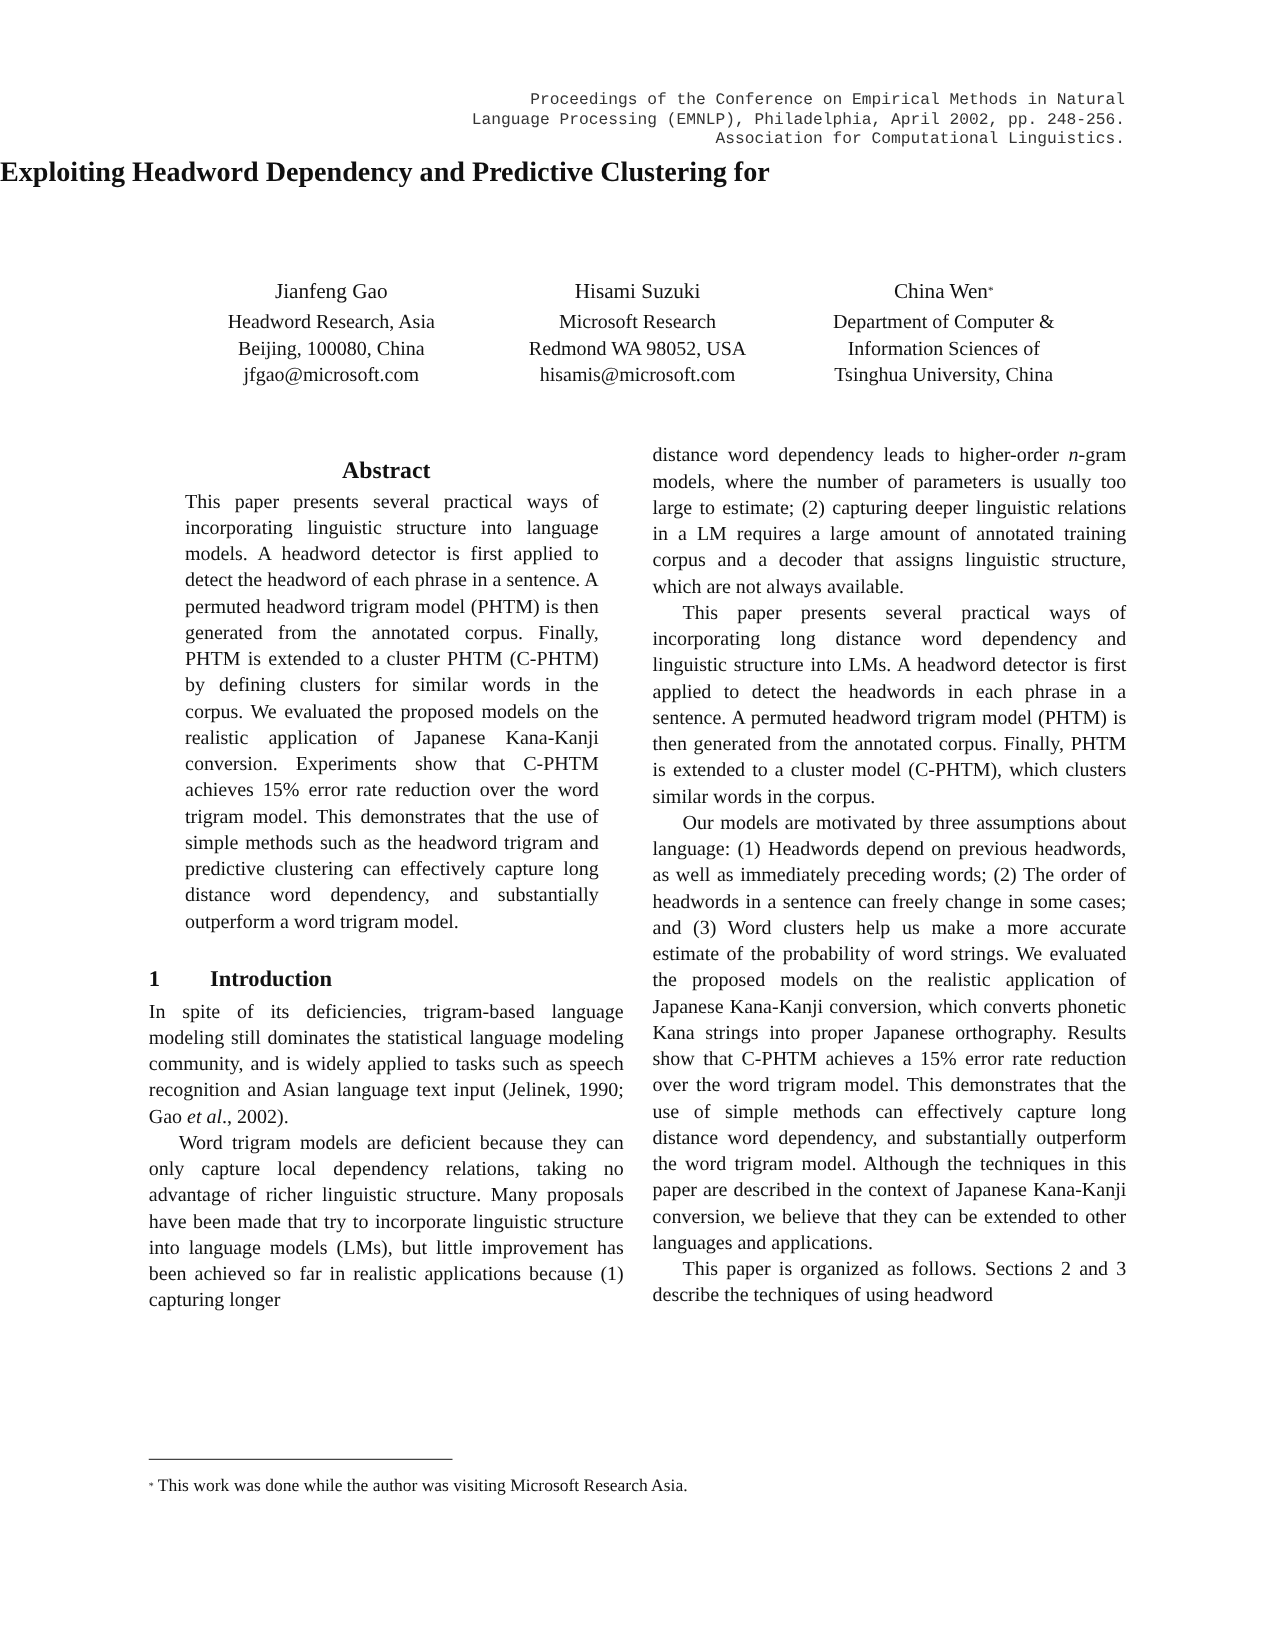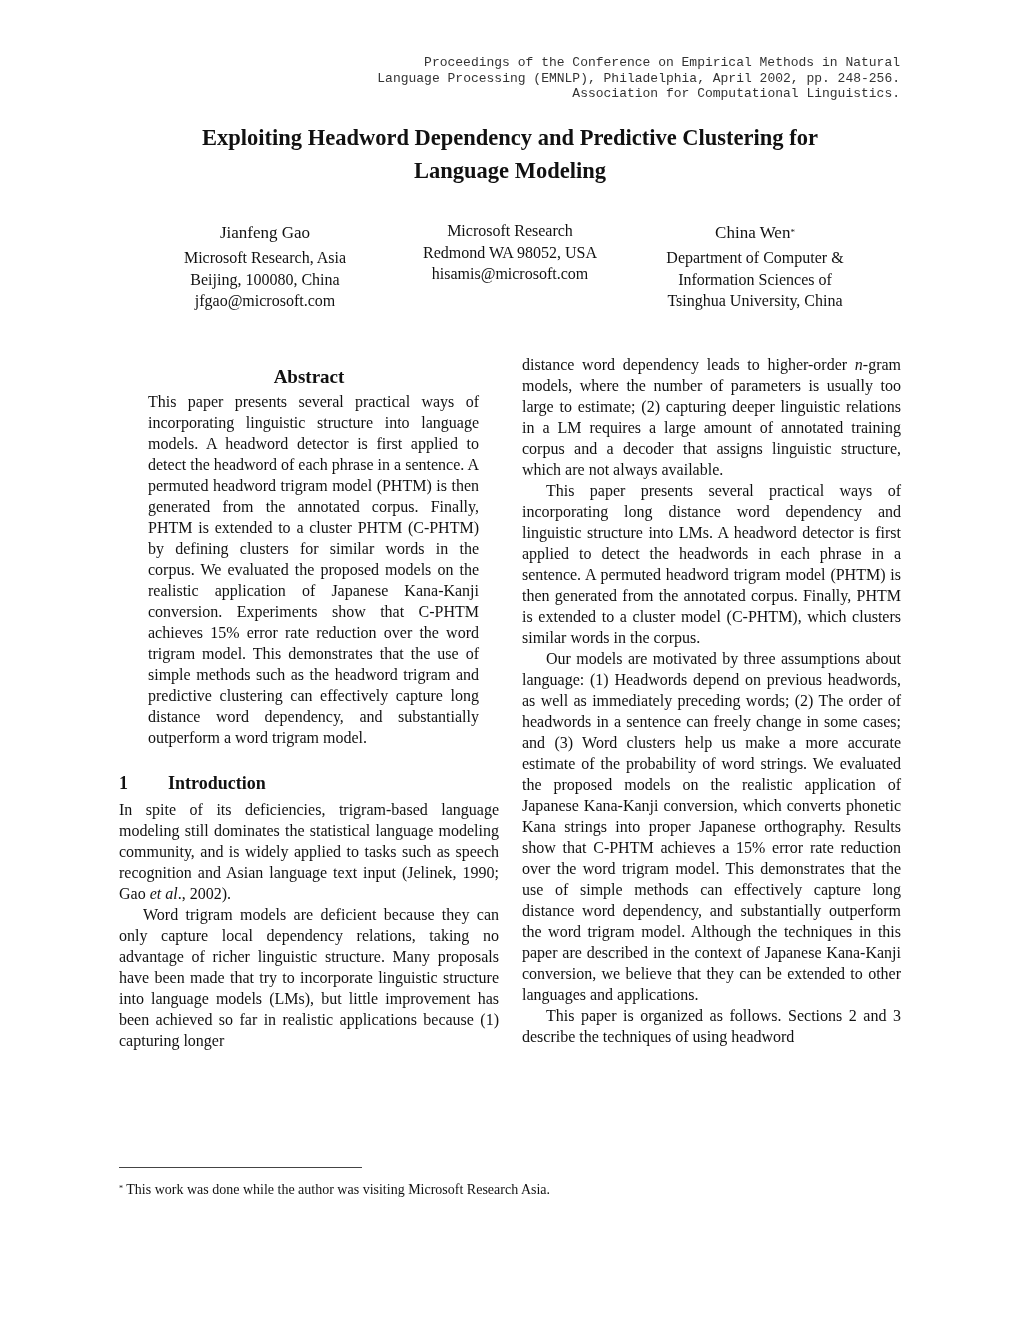--- a/index.html
+++ b/index.html
@@ -1,19 +1,19 @@
 <!DOCTYPE html>
 <html><head>
 <meta charset="utf-8">
 <style>
   html, body { margin: 0; padding: 0; background: #ffffff; }
   body { width: 1020px; height: 1320px; position: relative; overflow: hidden; color: #111; font-family: "Liberation Serif", serif; }
-  .header { position: absolute; top: 55px; right: 120px; width: 700px; text-align: right; font-family: "Liberation Mono", monospace; font-size: 13px; line-height: 15.5px; color: #333; }
+  .header { position: absolute; top: 72px; right: 120px; width: 700px; text-align: right; font-family: "Liberation Mono", monospace; font-size: 13px; line-height: 15.5px; color: #333; }
   .header div { white-space: nowrap; }
-  .title { position: absolute; top: 121px; left: 0; width: 1020px; text-align: center; font-weight: bold; font-size: 22.5px; line-height: 33px; }
+  .title { position: absolute; top: 121px; left: 0; width: 1020px; font-weight: bold; font-size: 22.5px; line-height: 33px; }
   .authors { position: absolute; top: 220px; left: 145px; width: 730px; display: flex; justify-content: space-between; }
   .author { text-align: center; width: 240px; }
   .author .name { font-size: 17px; line-height: 26px; margin-bottom: 1px; }
   .author .aff { font-size: 16px; line-height: 21.5px; }
   sup { font-size: 9px; vertical-align: top; position: relative; top: -1px; }
   .col { position: absolute; font-size: 16px; line-height: 21px; text-align: justify; }
   .col-left { left: 119px; width: 380px; top: 365px; }
   .col-right { left: 522px; width: 379px; top: 353.5px; }
   .abstract-title { text-align: center; font-weight: bold; font-size: 19px; line-height: 24px; margin-bottom: 2px; margin-left: 0; }
   .abstract-body { margin-left: 29px; margin-right: 20px; text-align: justify; text-align-last: left; }
@@ -29,31 +29,31 @@
 <body>
 
 <div class="header">
   <div>Proceedings of the Conference on Empirical Methods in Natural</div>
   <div>Language Processing (EMNLP), Philadelphia, April 2002, pp. 248-256.</div>
   <div>Association for Computational Linguistics.</div>
 </div>
 
 <div class="title">
   <div>Exploiting Headword Dependency and Predictive Clustering for</div>
-  <div>Language Modeling</div>
 </div>
 
 <div class="authors">
   <div class="author">
     <div class="name"><span>Jianfeng Gao</span></div>
-    <div class="aff">Microsoft Research, Asia</div>
+    <div class="aff">Headword Research, Asia</div>
     <div class="aff">Beijing, 100080, China</div>
     <div class="aff">jfgao@microsoft.com</div>
   </div>
   <div class="author">
+    <div class="name"><span>Hisami Suzuki</span></div>
     <div class="aff">Microsoft Research</div>
     <div class="aff">Redmond WA 98052, USA</div>
     <div class="aff">hisamis@microsoft.com</div>
   </div>
   <div class="author">
     <div class="name"><span>China Wen</span><sup>*</sup></div>
     <div class="aff">Department of Computer &amp;</div>
     <div class="aff">Information Sciences of</div>
     <div class="aff">Tsinghua University, China</div>
   </div>

